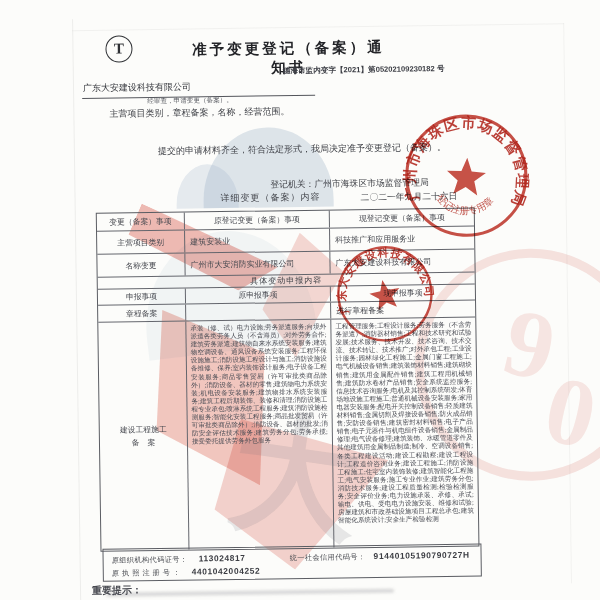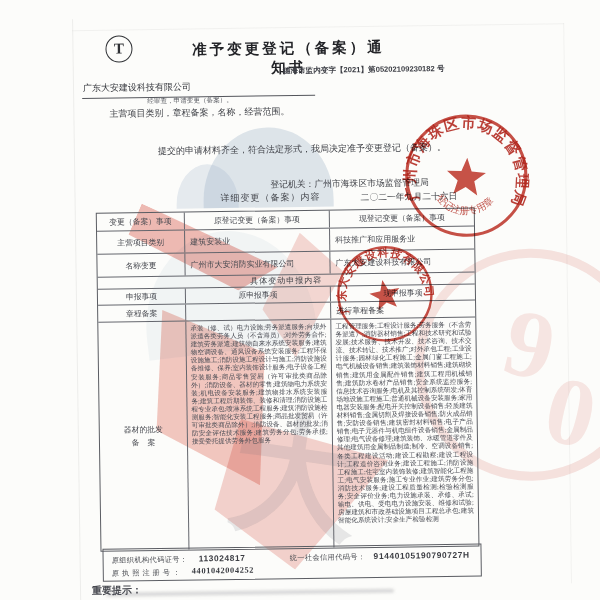--- a/index.html
+++ b/index.html
@@ -157,35 +157,35 @@
         <div class="tcell">原申报事项</div>
         <div class="tcell">现申报事项</div>
       </div>
       <div class="trow h-cha">
         <div class="tcell">章程备案</div>
         <div class="tcell val"></div>
         <div class="tcell val">进行章程备案</div>
       </div>
       <div class="trow h-biz">
         <div class="tcell biz-label">
-          <span>器材的批发</span>
+          <span>建设工程施工</span>
           <span>备　案</span>
         </div>
         <div class="tcell dense">承装（修、试）电力设施;劳务派遣服务;向境外派遣各类劳务人员（不含海员）;对外劳务合作;建筑劳务派遣;建筑物自来水系统安装服务;建筑物空调设备、通风设备系统安装服务;工程环保设施施工;消防设施工程设计与施工;消防设施设备维修、保养;室内装饰设计服务;电子设备工程安装服务;商品零售贸易（许可审批类商品除外）;消防设备、器材的零售;建筑物电力系统安装;机电设备安装服务;建筑物排水系统安装服务;建筑工程后期装饰、装修和清理;消防设施工程专业承包;喷淋系统工程服务;建筑消防设施检测服务;智能化安装工程服务;商品批发贸易（许可审批类商品除外）;消防设备、器材的批发;消防安全评估技术服务;建筑劳务分包;劳务承揽;接受委托提供劳务外包服务</div>
         <div class="tcell dense">工程管理服务;工程设计服务;劳务服务（不含劳务派遣）;消防器材销售;工程和技术研究和试验发展;技术服务、技术开发、技术咨询、技术交流、技术转让、技术推广;对外承包工程;工业设计服务;园林绿化工程施工;金属门窗工程施工;电气机械设备销售;建筑装饰材料销售;建筑砌块销售;建筑用金属配件销售;建筑工程用机械销售;建筑防水卷材产品销售;安全系统监控服务;信息技术咨询服务;电机及其控制系统研发;体育场地设施工程施工;普通机械设备安装服务;家用电器安装服务;配电开关控制设备销售;轻质建筑材料销售;金属切割及焊接设备销售;防火成品销售;安防设备销售;建筑密封材料销售;电子产品销售;电子元器件与机电组件设备销售;金属制品修理;电气设备修理;建筑装饰、水暖管道零件及其他建筑用金属制品制造;制冷、空调设备销售;各类工程建设活动;建设工程勘察;建设工程设计;工程造价咨询业务;建设工程施工;消防设施工程施工;住宅室内装饰装修;建筑智能化工程施工;电气安装服务;施工专业作业;建筑劳务分包;消防技术服务;建设工程质量检测;检验检测服务;安全评价业务;电力设施承装、承修、承试;输电、供电、受电电力设施安装、维修和试验;房屋建筑和市政基础设施项目工程总承包;建筑智能化系统设计;安全生产检验检测</div>
       </div>
     </div>
 
     <div class="abs foot-box">
       <div class="f-lab" style="left:8px;top:6px;">原组织机构代码证号：</div>
       <div class="f-val" style="left:95px;top:5px;">113024817</div>
       <div class="f-lab" style="left:186px;top:6px;">统一社会信用代码号：</div>
       <div class="f-val" style="left:270px;top:5px;">91440105190790727H</div>
       <div class="f-lab" style="left:8px;top:19px;letter-spacing:3px;">原执照注册号：</div>
-      <div class="f-val" style="left:88px;top:18px;font-family:Liberation Serif, serif;">4401042004252</div>
+      <div class="f-val" style="left:88px;top:18px;">4401042004252</div>
     </div>
 
     <div class="abs notice">重要提示：</div>
     <div class="abs blur-line wm"></div>
 
     <svg class="seal seal-gov" viewBox="0 0 100 100">
       <circle class="seal-ring" cx="50" cy="50" r="46.5"></circle>
       <path id="govArc" d="M 14,70 A 40,40 0 1 1 86,70" fill="none"></path>
       <text class="seal-text"><textPath href="#govArc" startOffset="50%" text-anchor="middle">广州市海珠区市场监督管理局</textPath></text>
       <polygon class="seal-star" points="50,36 54,46.5 65.2,47.1 56.5,54.1 59.4,64.9 50,58.8 40.6,64.9 43.5,54.1 34.8,47.1 46,46.5"></polygon>

